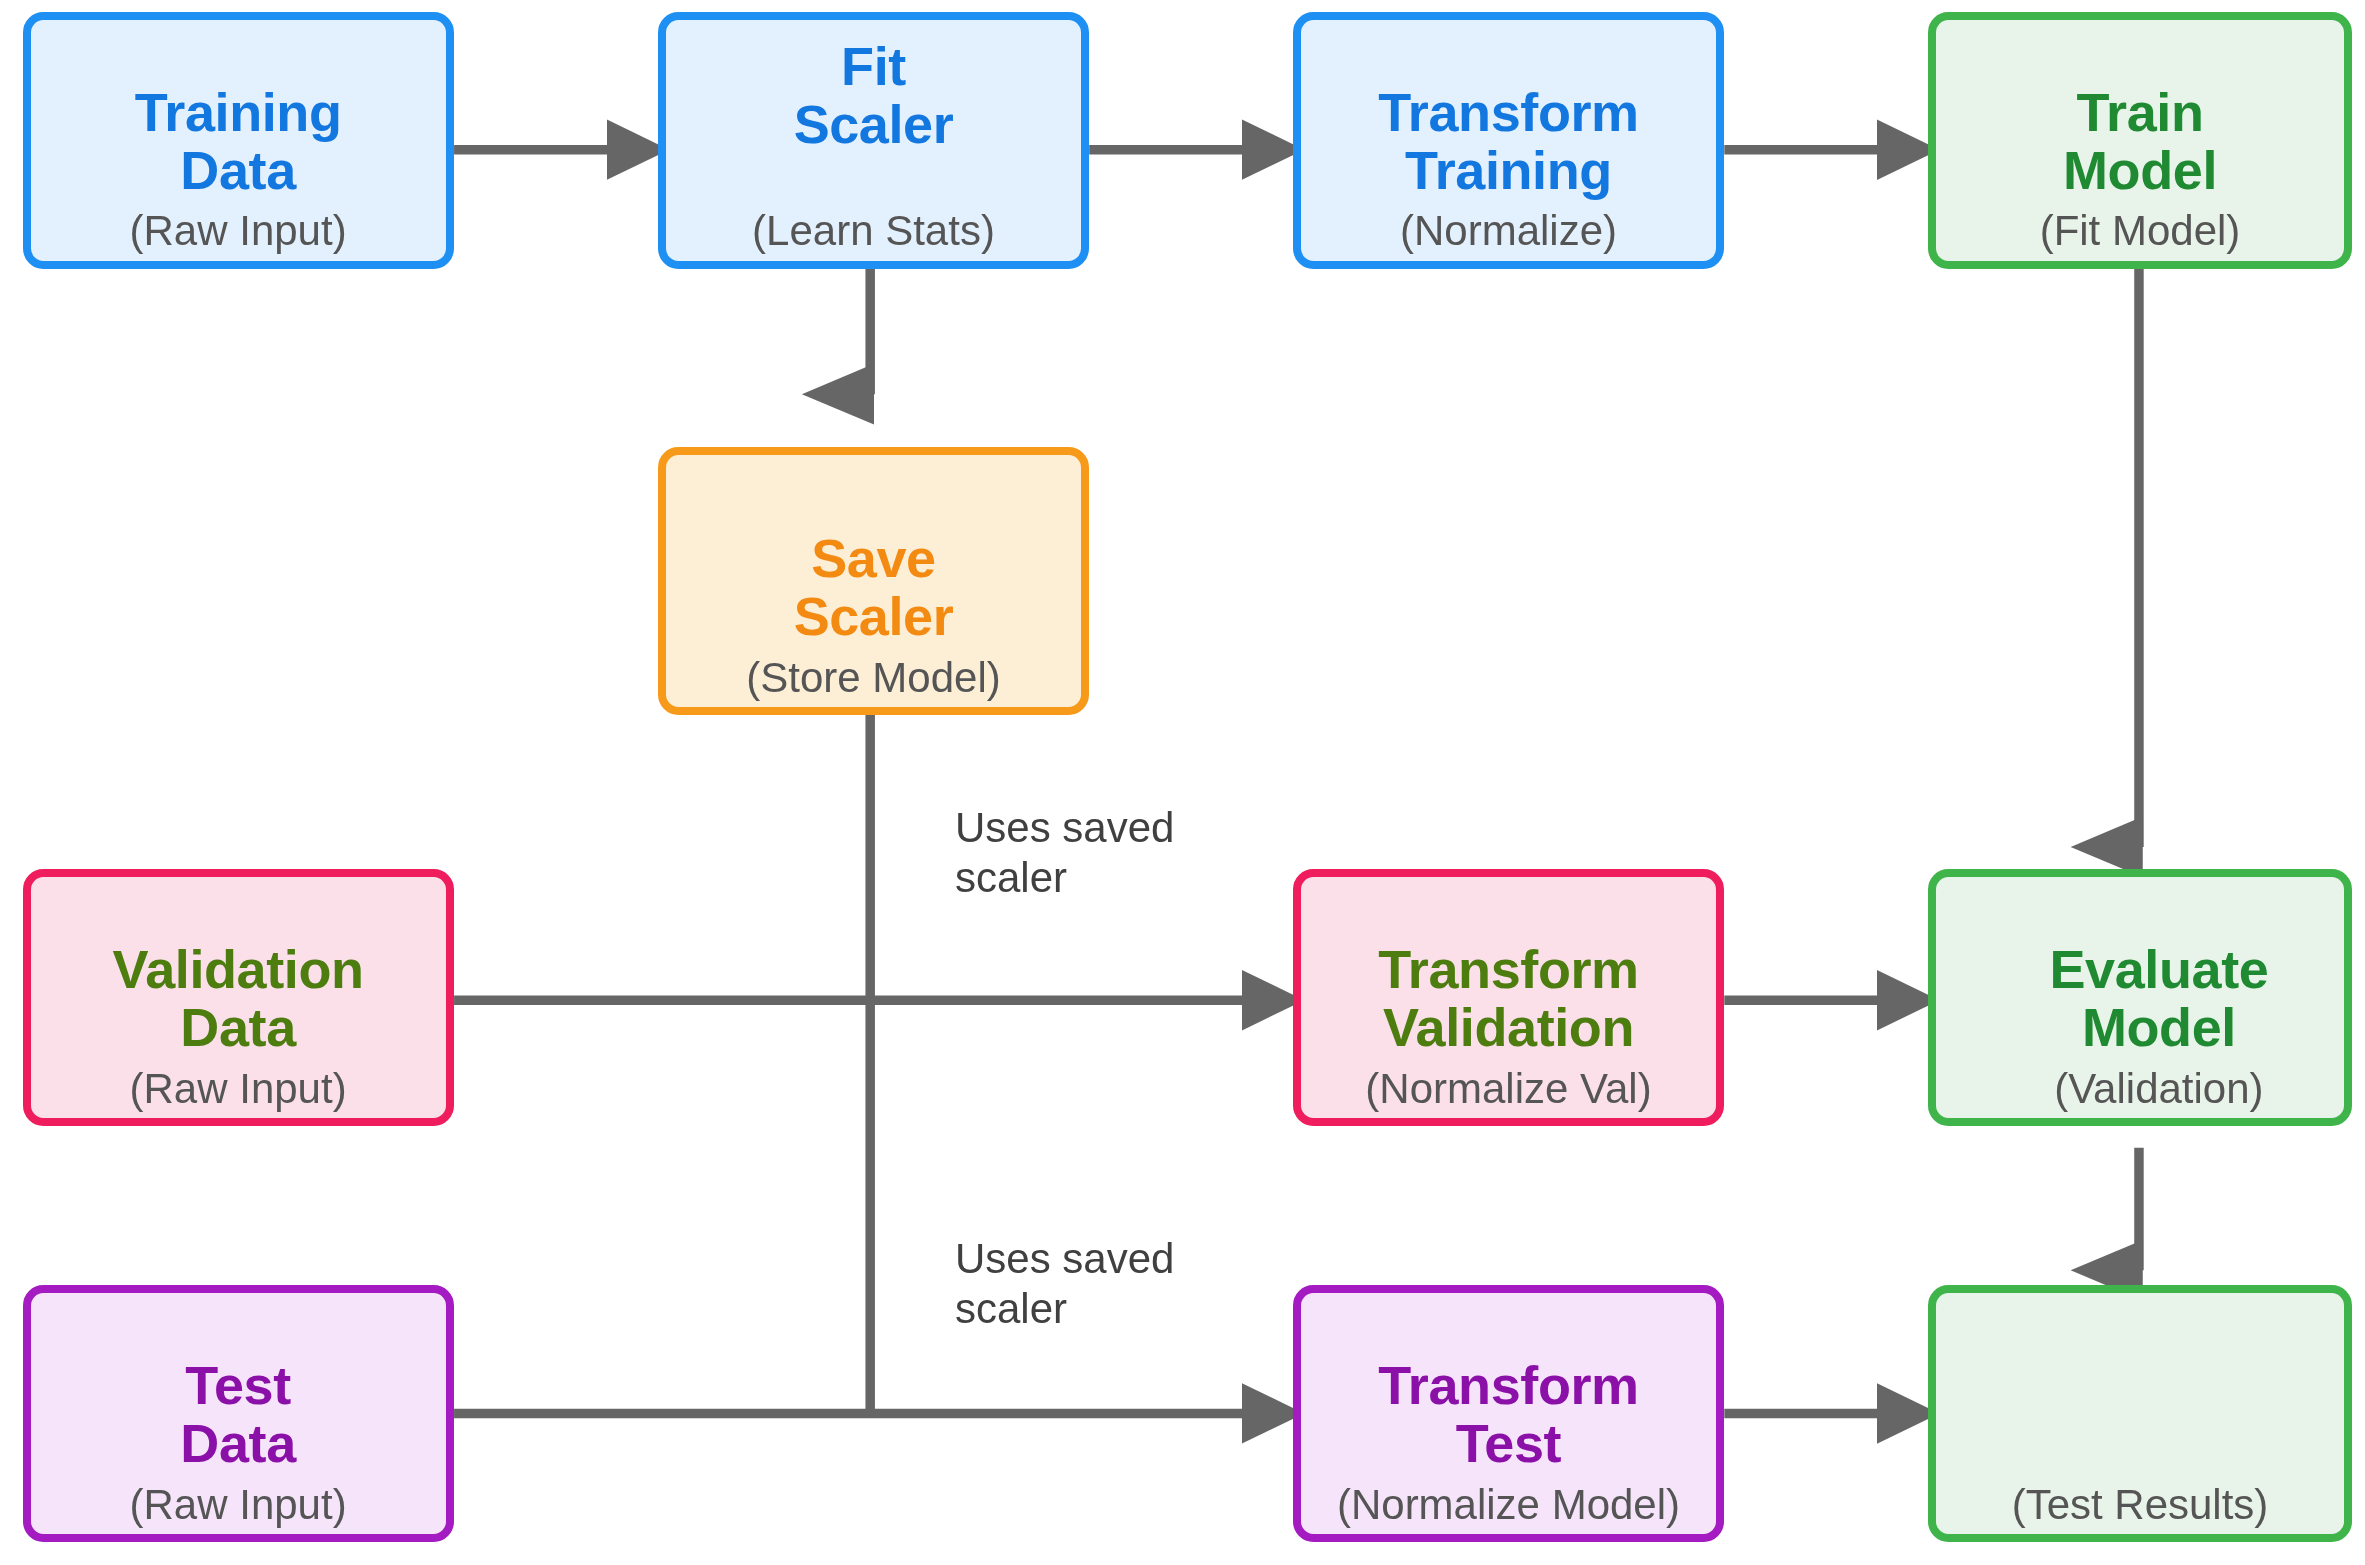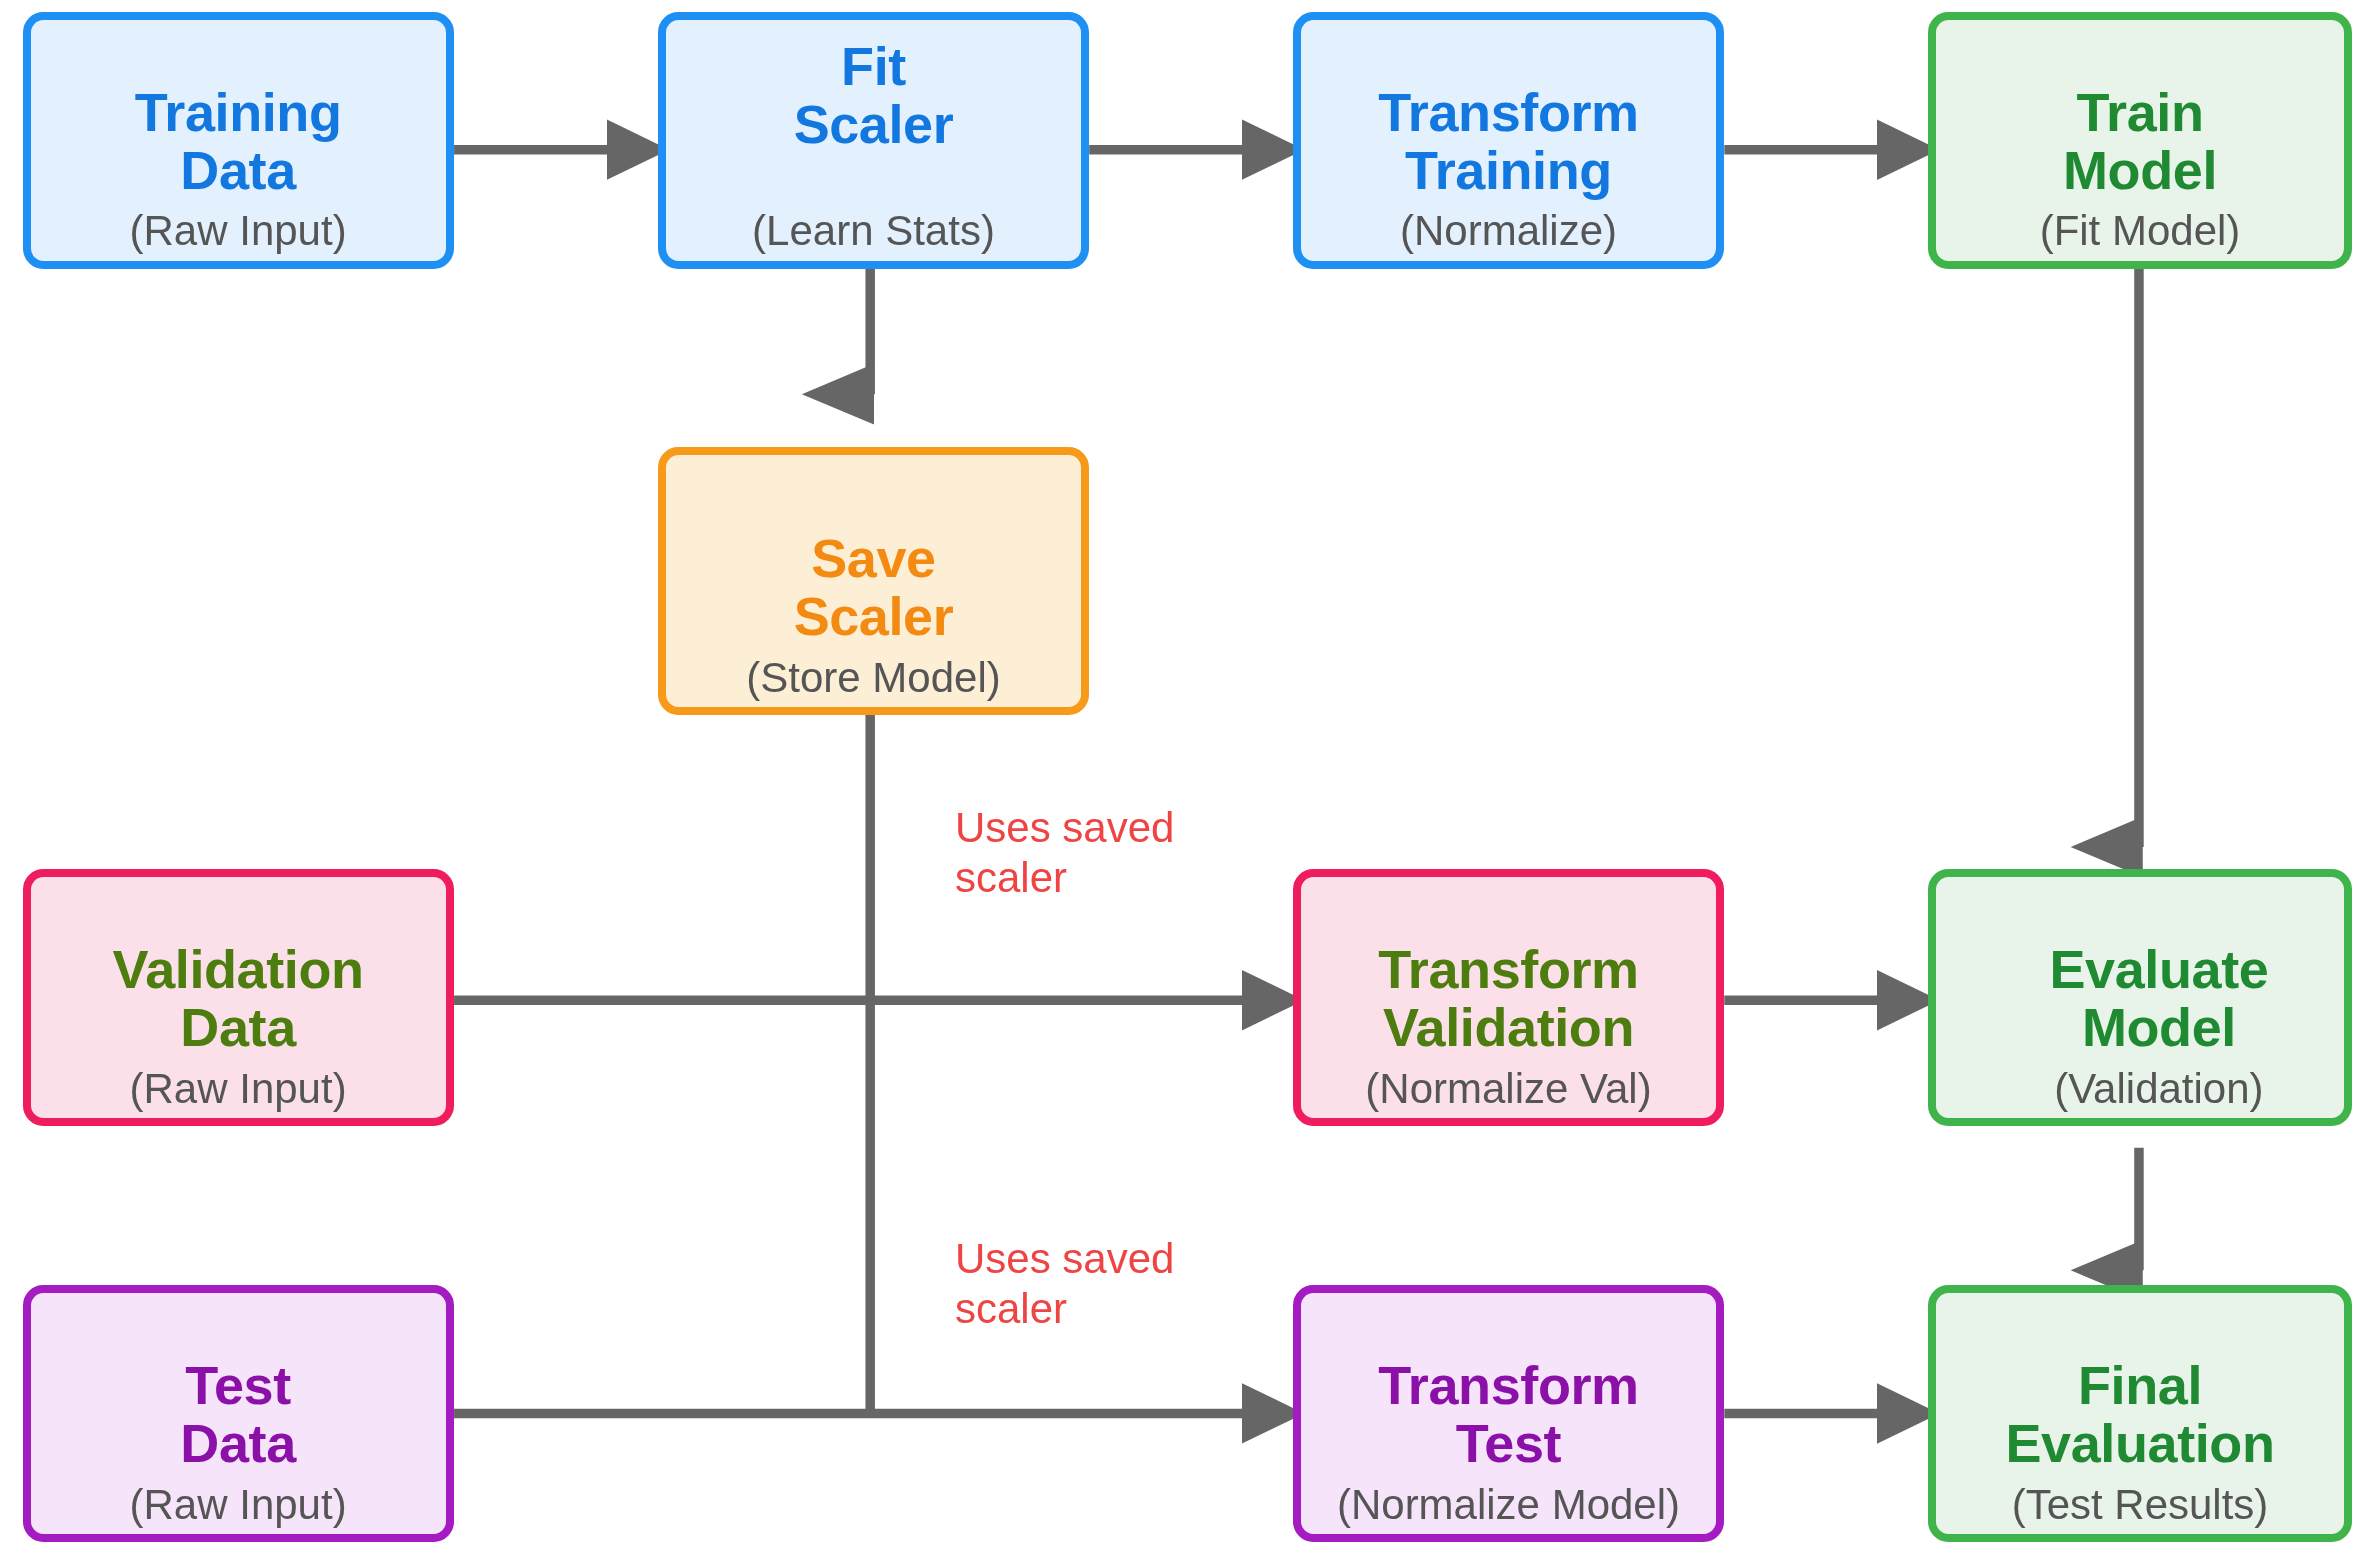--- a/index.html
+++ b/index.html
@@ -66,21 +66,21 @@
   .n-pink  { background: #fbe0ea; border-color: #ef1d5e; }
   .n-pink  .title { color: #4d7c0f; }
   
   .n-purple{ background: #f5e4fa; border-color: #a41cc1; }
   .n-purple .title { color: #8a10a8; }
 
   .edge-label {
     position: absolute;
     font-size: 42px;
     line-height: 1.18;
-    color: #ef4444;
+    color: #404040;
     white-space: pre-line;
     z-index: 4;
   }
 </style>
 </head>
 <body>
 
 <div id="canvas">
 
   <svg id="wires" viewBox="0 0 3241 2145" preserveAspectRatio="none">
@@ -168,22 +168,20 @@
     <div class="sub">(Raw Input)</div>
   </div>
 
   <div class="node n-purple" style="left:1293px; top:1285px; width:431px; height:257px;">
     <div class="title">Transform
 Test</div>
     <div class="sub">(Normalize Model)</div>
   </div>
 
   <div class="node n-green" style="left:1928px; top:1285px; width:424px; height:257px;">
-    <div class="title">Final
-Evaluation</div>
     <div class="sub">(Test Results)</div>
   </div>
 
   <div class="edge-label" style="left:955px; top:803px;">Uses saved
 scaler</div>
 
   <div class="edge-label" style="left:955px; top:1234px;">Uses saved
 scaler</div>
 
 </div>

